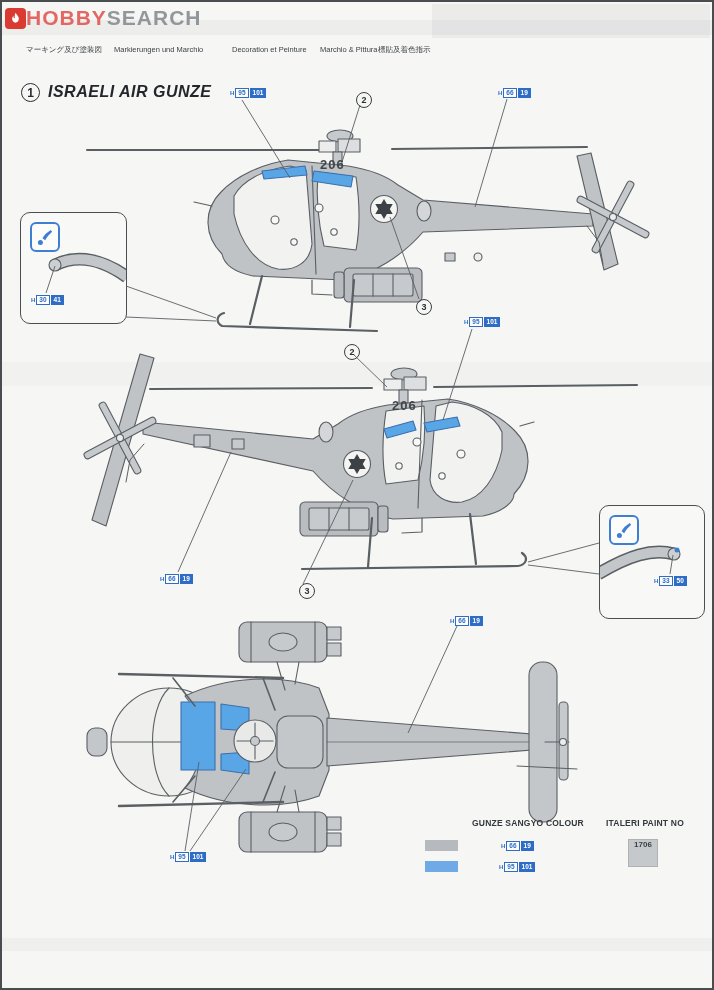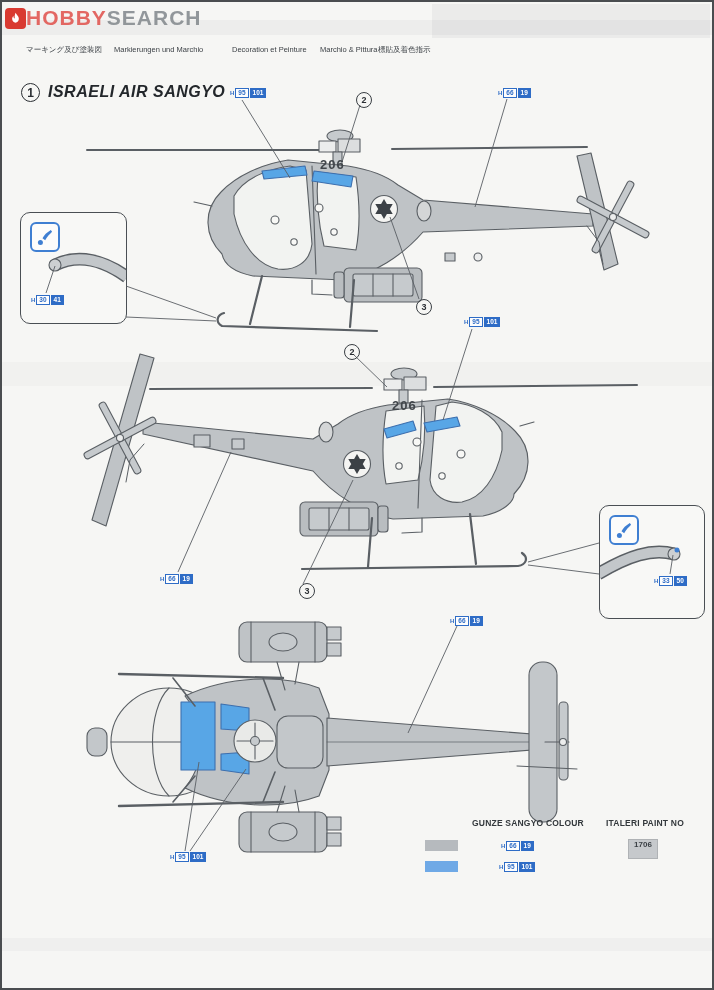--- a/index.html
+++ b/index.html
@@ -34,21 +34,21 @@
   .tailnum{position:absolute;font-size:13px;font-weight:bold;color:#41464b;letter-spacing:1px;z-index:5;}
   
   .inset{position:absolute;border:1.6px solid #4a4f54;border-radius:10px;background:#f8f8f6;z-index:3;}
   .brush{position:absolute;left:9px;top:9px;width:26px;height:26px;border:2px solid #3f7fd2;border-radius:6px;background:#fcfcfb;
     display:flex;align-items:center;justify-content:center;}
   
   #lines{position:absolute;left:0;top:0;z-index:4;pointer-events:none;}
   
   .legend-h{position:absolute;font-size:8.5px;font-weight:bold;color:#33383c;letter-spacing:.2px;z-index:5;white-space:nowrap;}
   .swatch{position:absolute;width:33px;height:11px;z-index:5;}
-  .italeri-box{position:absolute;width:30px;height:20px;background:#c6c9cc;color:#3a3f44;font-size:8px;line-height:12px;
+  .italeri-box{position:absolute;width:30px;height:28px;background:#c6c9cc;color:#3a3f44;font-size:8px;line-height:12px;
     font-weight:bold;text-align:center;z-index:5;box-shadow:inset 0 0 0 1px #afb2b5;}
 </style>
 </head>
 <body>
 
 <div id="page">
 
   <div class="band" style="left:0;top:18px;width:710px;height:15px;opacity:.10;"></div>
   <div class="band" style="left:430px;top:2px;width:278px;height:34px;opacity:.12;"></div>
   <div class="band" style="left:0;top:360px;width:710px;height:24px;opacity:.05;"></div>
@@ -64,21 +64,21 @@
     <span id="wm-b">SEARCH</span>
   </div>
 
   <span class="subtitle" style="left:24px">マーキング及び塗装図</span>
   <span class="subtitle" style="left:112px">Markierungen und Marchio</span>
   <span class="subtitle" style="left:230px">Decoration et Peinture</span>
   <span class="subtitle" style="left:318px">Marchio &amp; Pittura</span>
   <span class="subtitle" style="left:376px">標貼及着色指示</span>
 
   <div id="sec-circ">1</div>
-  <div id="sec-title">ISRAELI AIR SANGYO</div>
+  <div id="sec-title">ISRAELI AIR GUNZE</div>
 
   <svg class="heli" style="left:70px;top:112px" width="600" height="233" viewBox="0 0 600 233">
     <g stroke="#5a5f64" stroke-width="1.1" fill="none" stroke-linejoin="round" stroke-linecap="round">
       <g>
         <path d="M15,36 L253,36" stroke-width="2"></path>
         <path d="M320,35 L515,33" stroke-width="2"></path>
         <ellipse cx="268" cy="22" rx="13" ry="6" fill="#c6cacd"></ellipse>
         <rect x="247" y="27" width="17" height="11" fill="#eceded"></rect>
         <rect x="266" y="25" width="22" height="13" fill="#dcdedf"></rect>
         <rect x="261" y="38" width="9" height="13" fill="#c6cacd"></rect>

